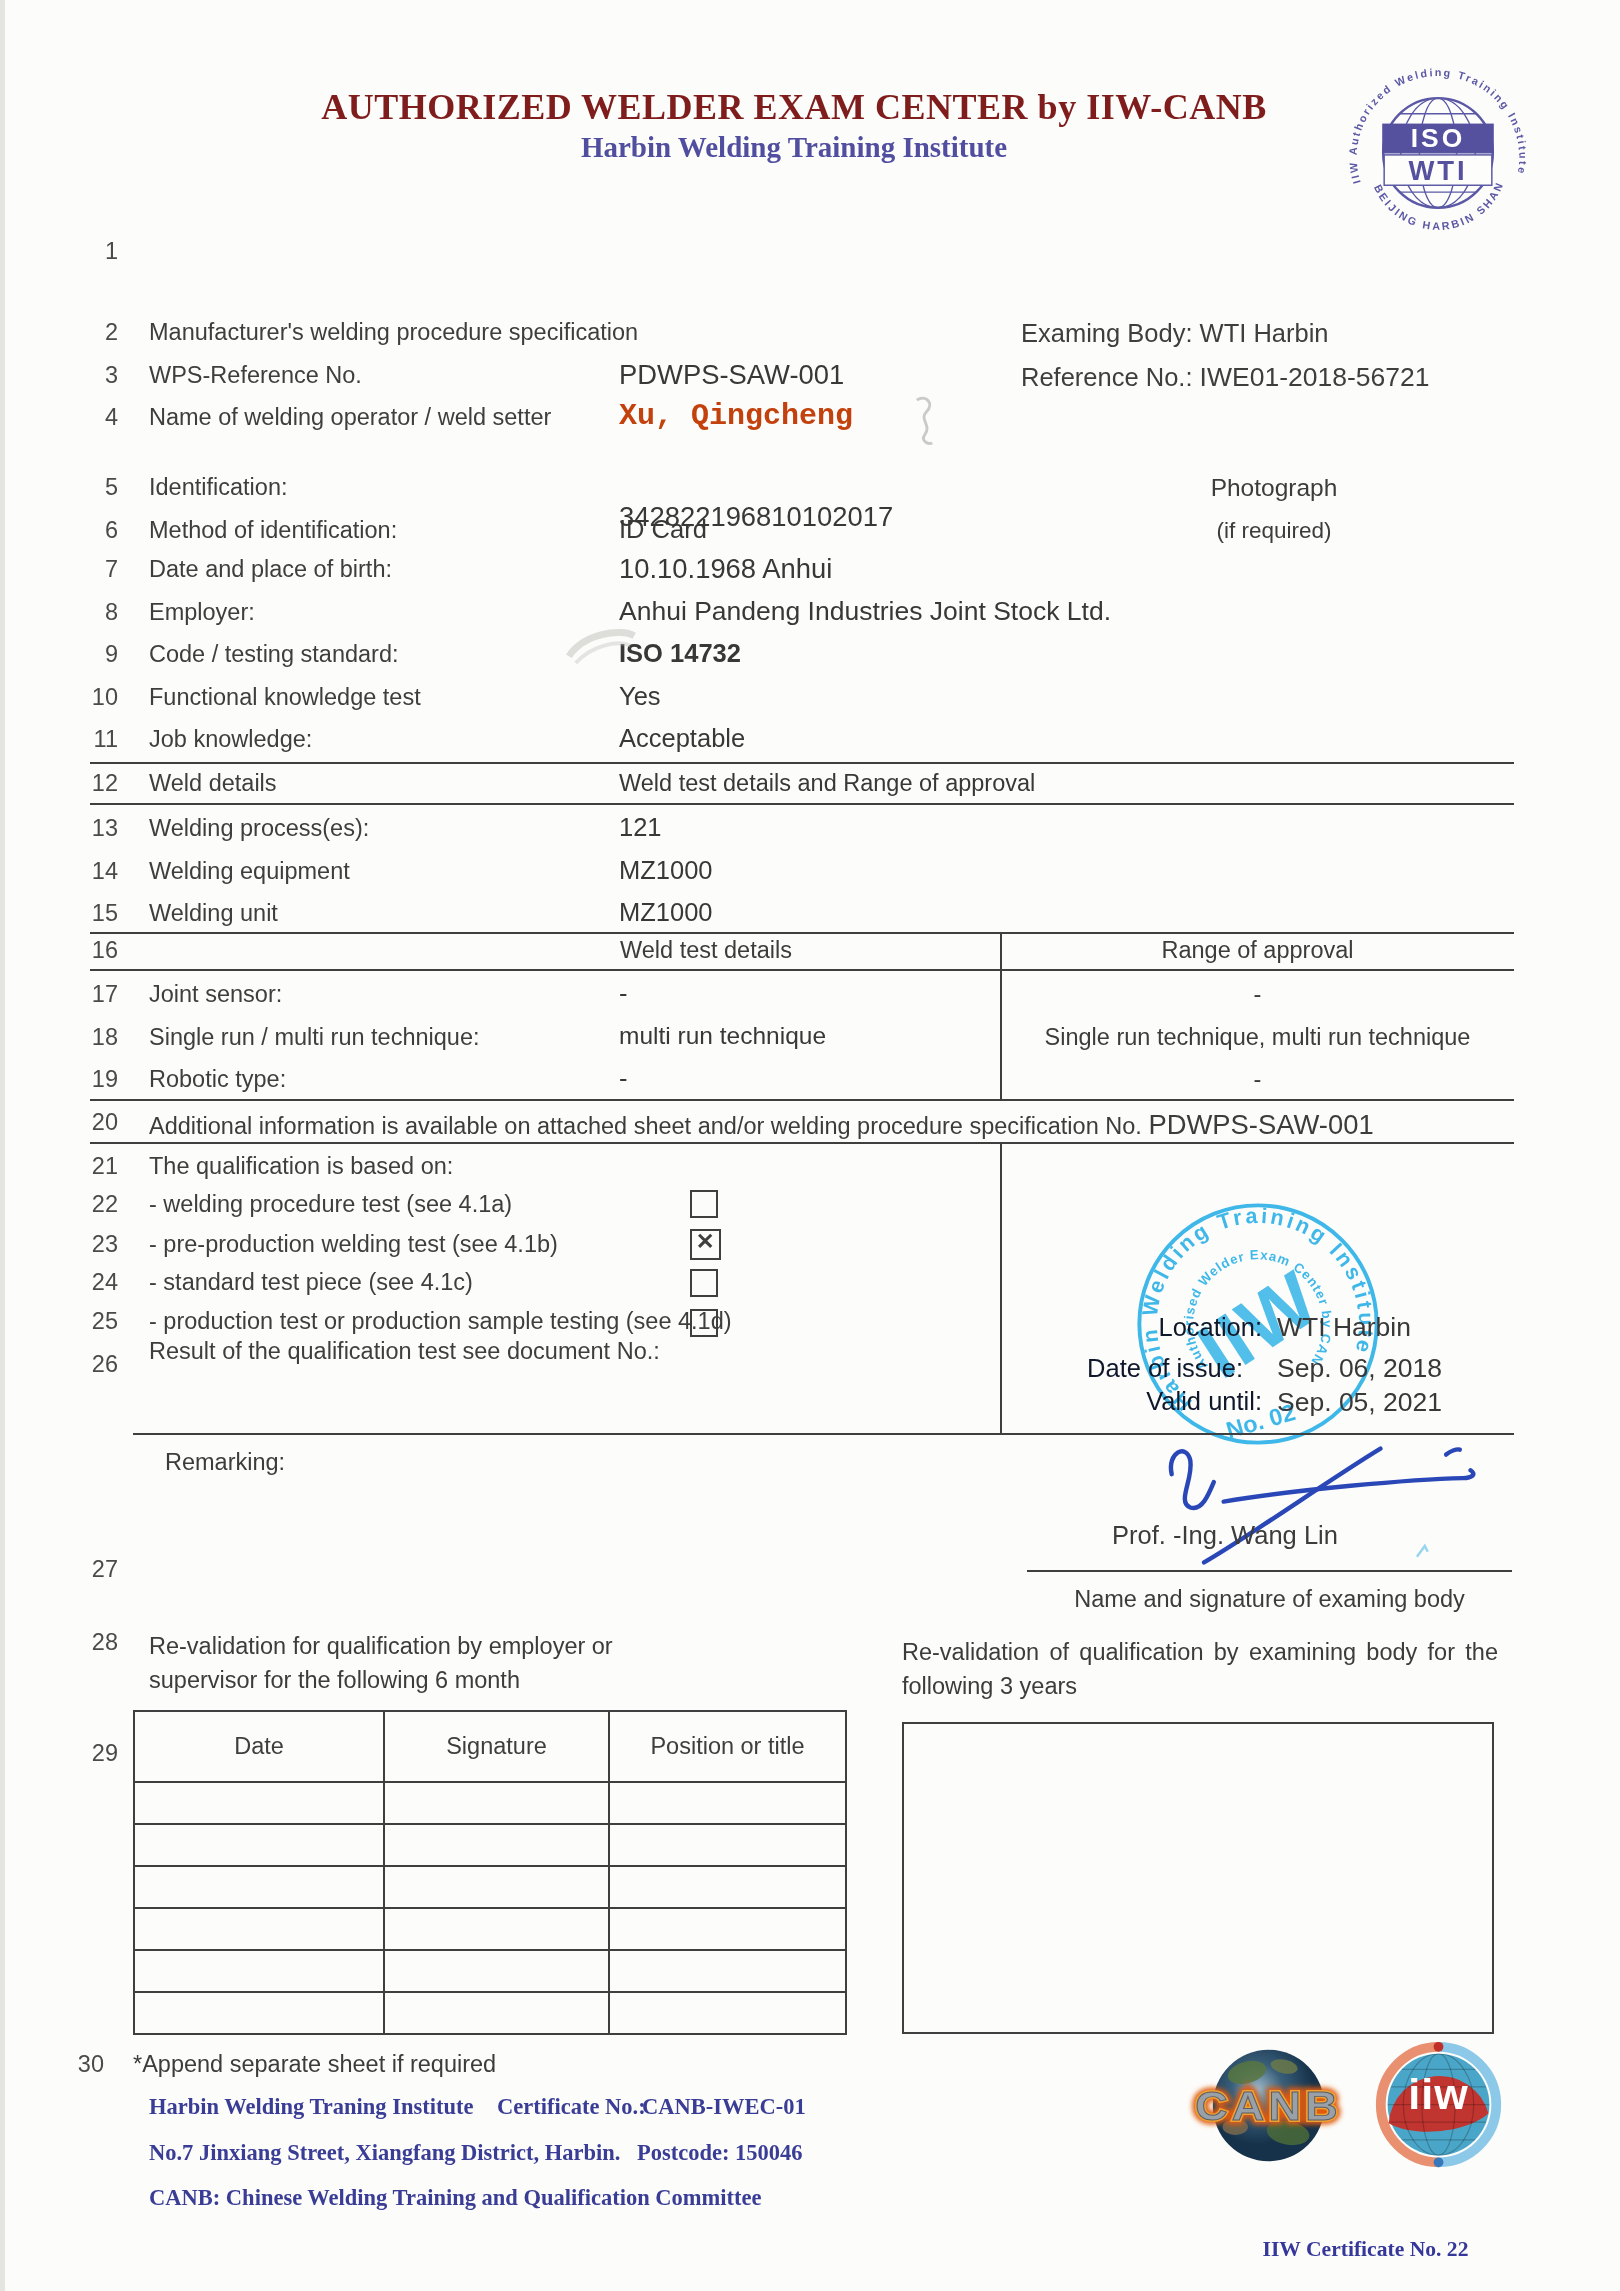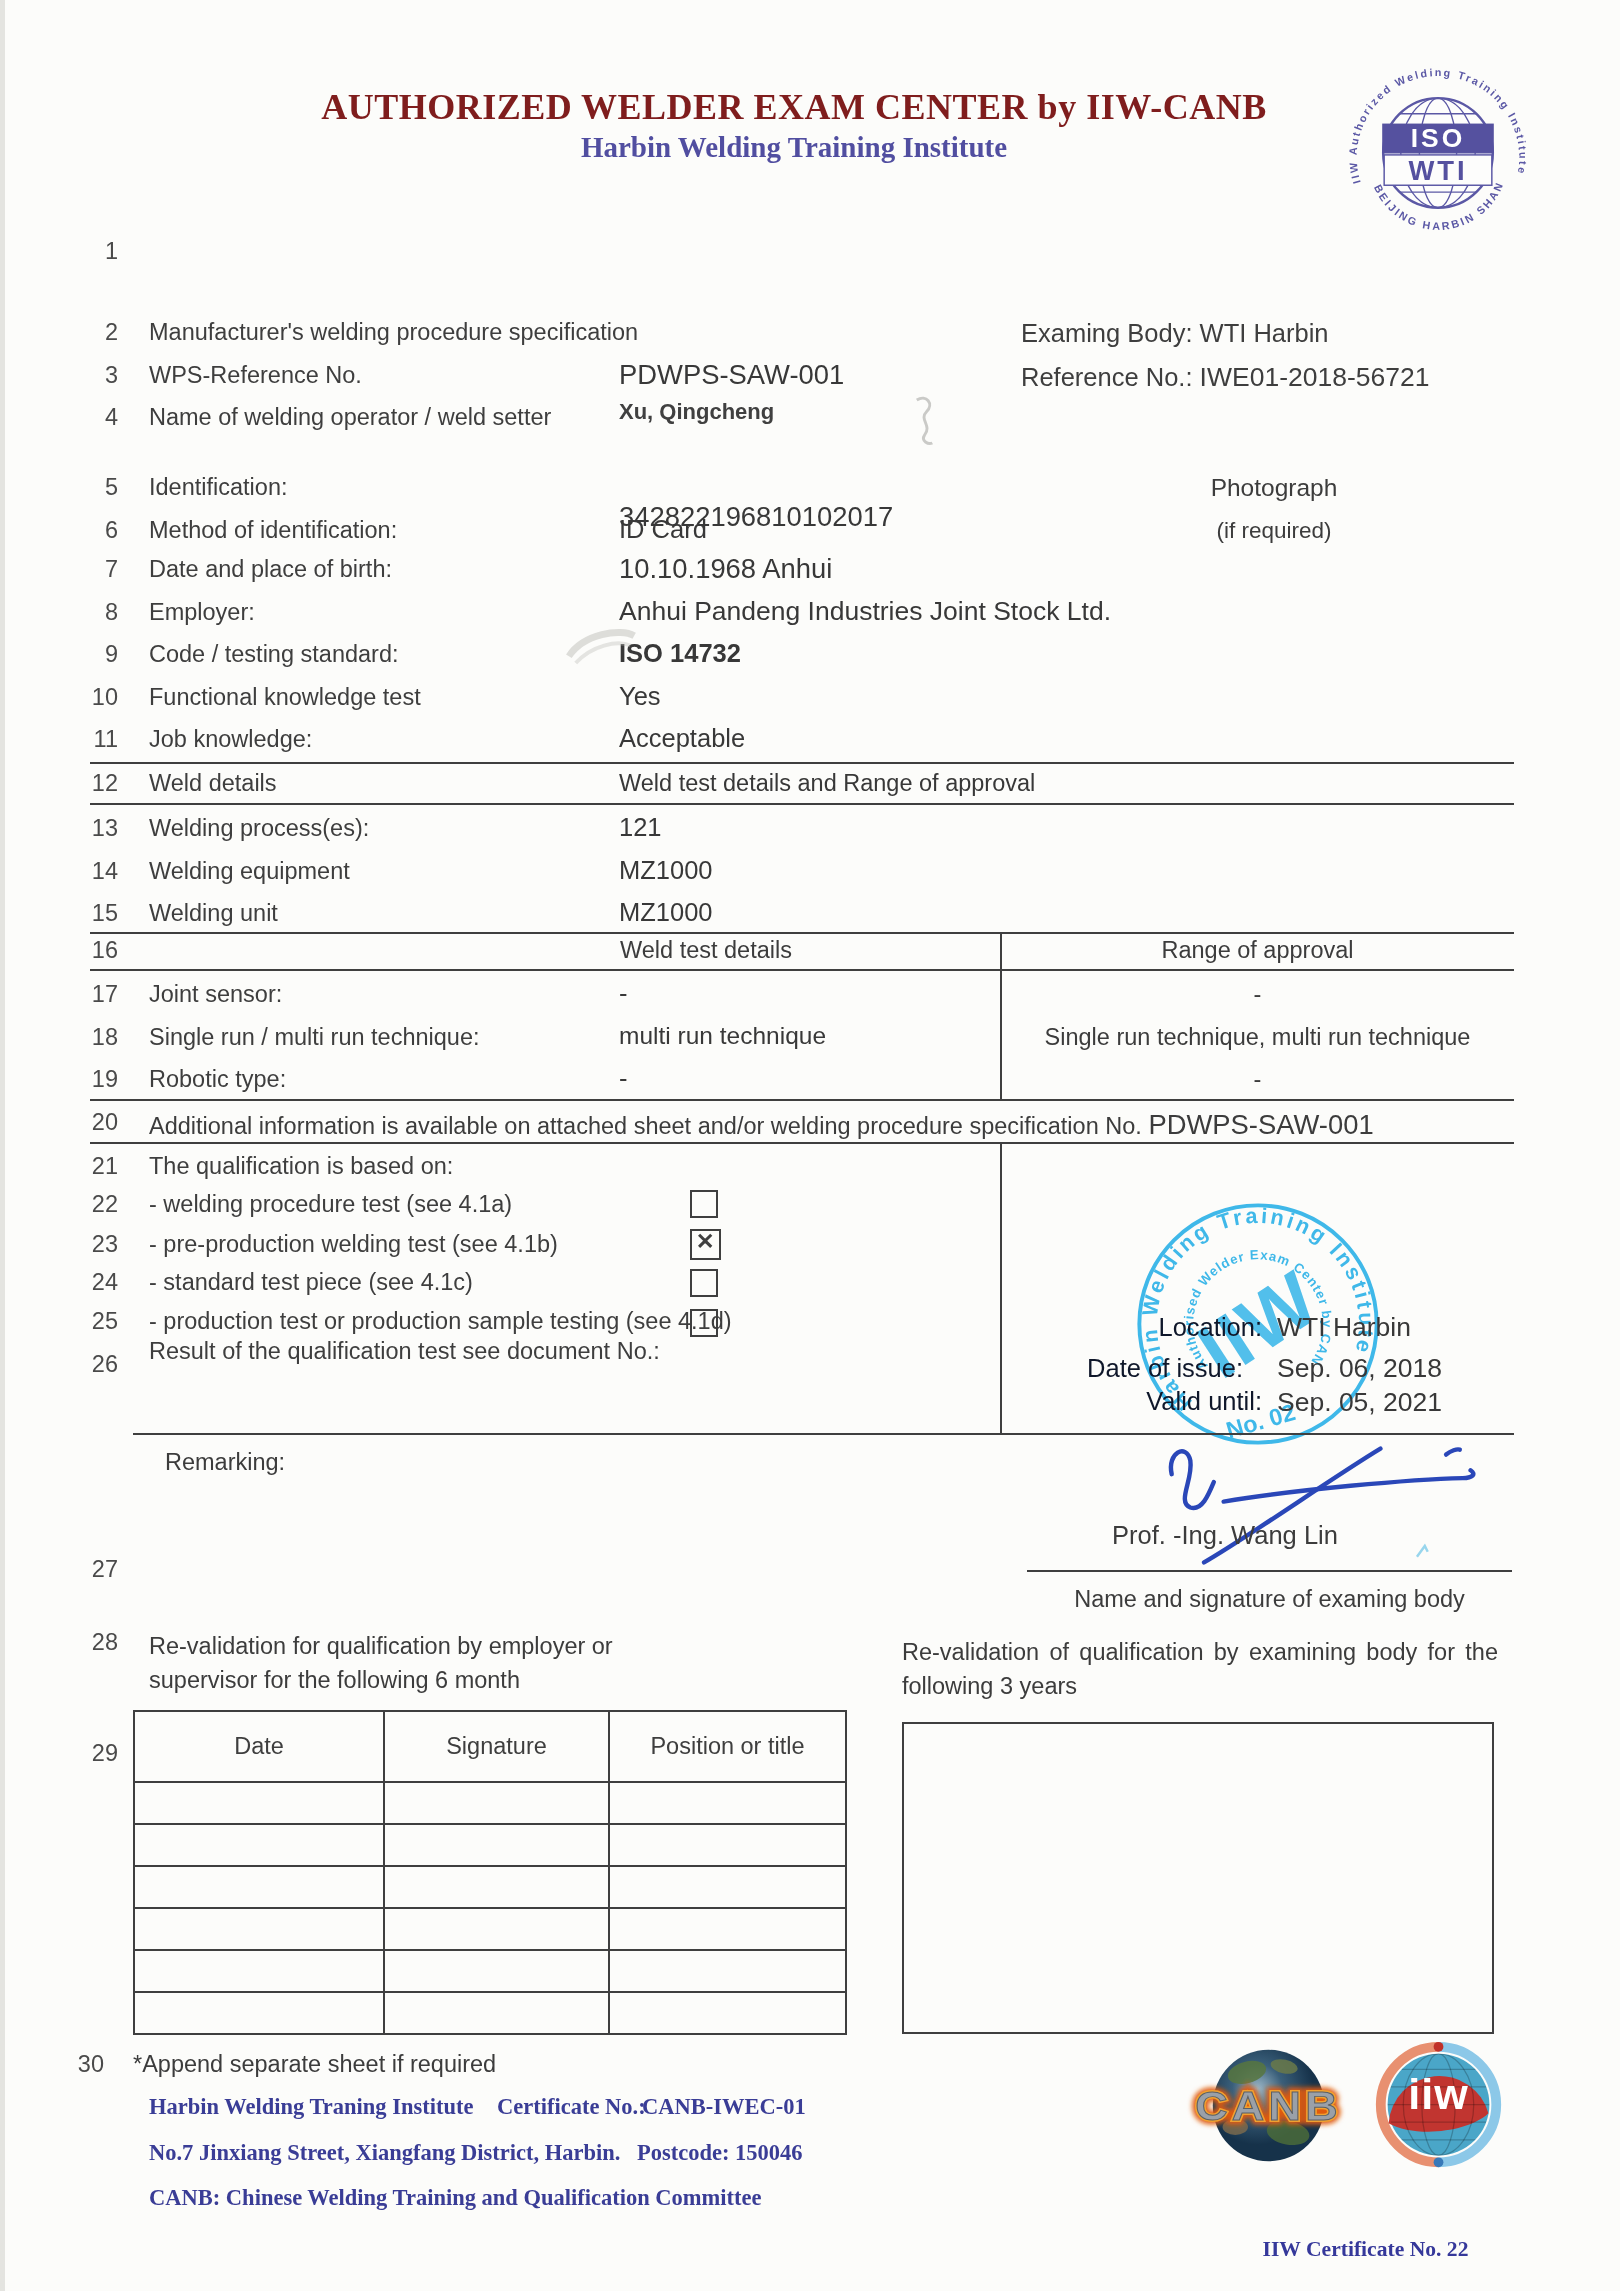--- a/index.html
+++ b/index.html
@@ -87,21 +87,21 @@
   <div class="num" style="top:362px;">3</div>
   <div class="lbl" style="top:362px;">WPS-Reference No.</div>
   <div class="val big" style="top:359px;">PDWPS-SAW-001</div>
   <div class="rcol" style="top:362px;">
     <span>Reference No.:</span>
     <span style="font-size:26.5px;">IWE01-2018-56721</span>
   </div>
 
   <div class="num" style="top:404px;">4</div>
   <div class="lbl" style="top:404px;">Name of welding operator / weld setter</div>
-  <div class="val bold" style="top:399px;font-size:22px;color:#404040;">Xu, Qingcheng</div>
+  <div class="val bold" style="top:399px;font-size:30px;color:#c2410c;font-family:Liberation Mono, monospace;">Xu, Qingcheng</div>
 
   <div class="num" style="top:474px;">5</div>
   <div class="lbl" style="top:474px;">Identification:</div>
   <div class="val big" style="top:471px;margin-top:30px;">342822196810102017</div>
   <div class="abs" style="left:1127px;top:474px;width:294px;text-align:center;font-size:24.5px;">Photograph</div>
 
   <div class="num" style="top:517px;">6</div>
   <div class="lbl" style="top:517px;">Method of identification:</div>
   <div class="val" style="top:515px;">ID Card</div>
   <div class="abs" style="left:1127px;top:518px;width:294px;text-align:center;font-size:22.5px;">(if required)</div>

